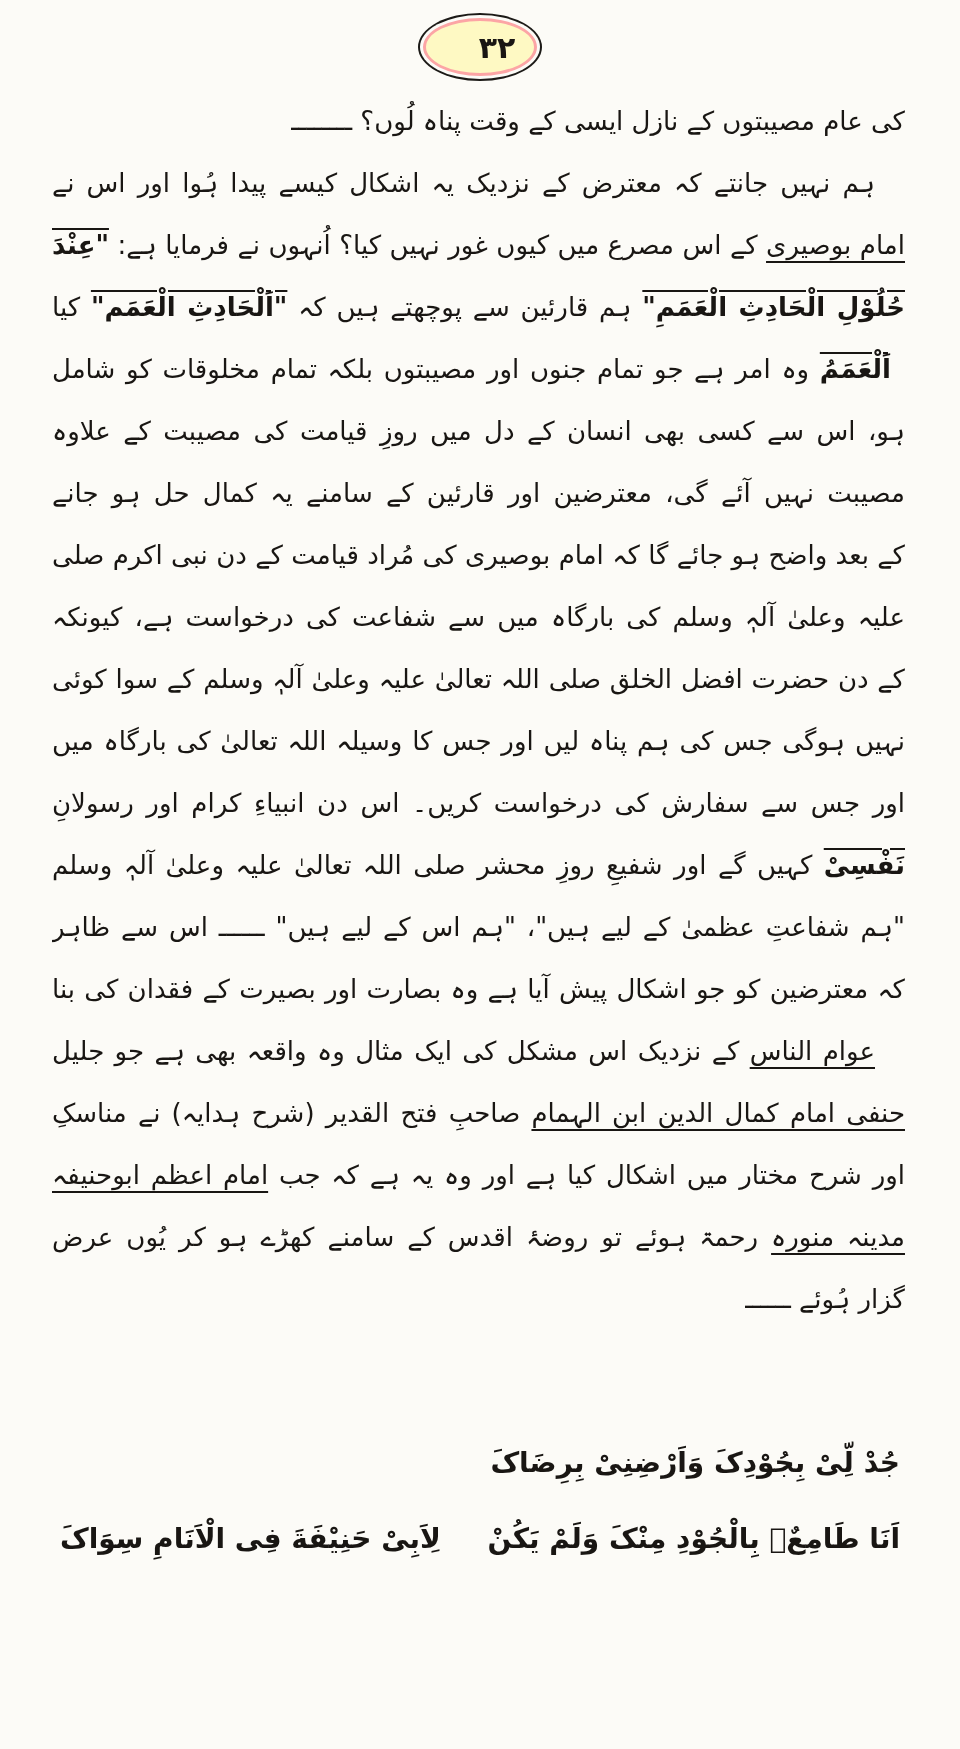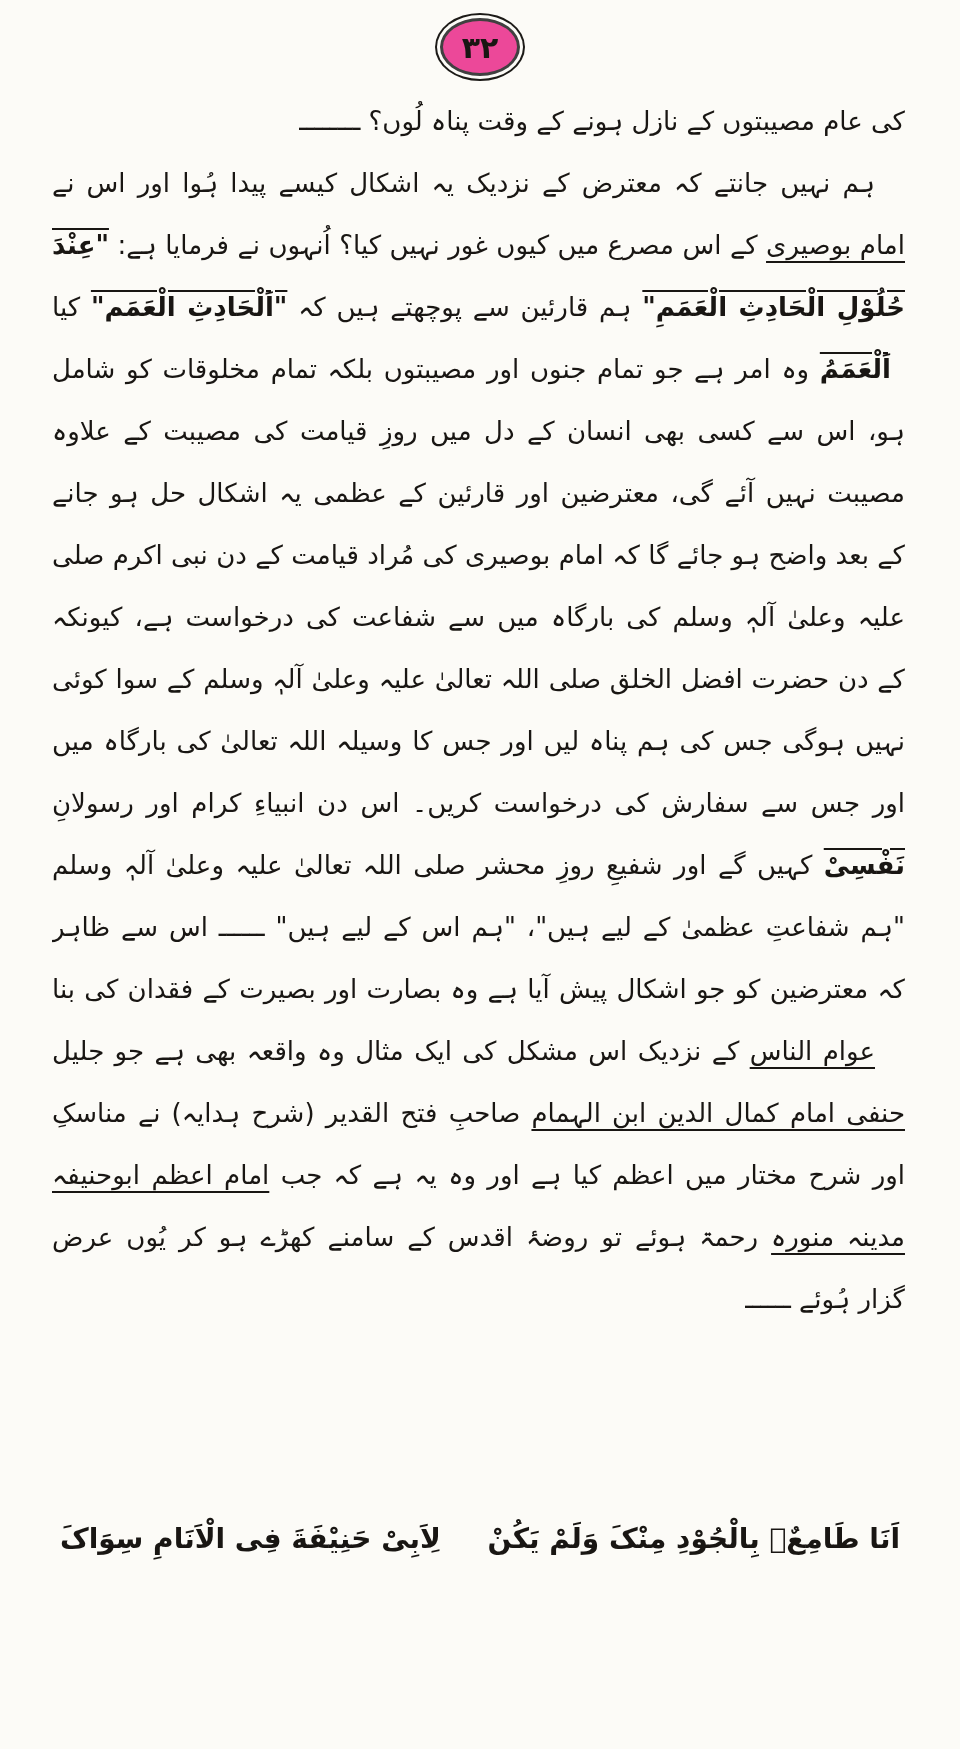--- a/index.html
+++ b/index.html
@@ -18,29 +18,30 @@
     overflow: hidden;
   }
   
   .page-number-badge {
     position: absolute;
     top: 18px;
     left: 50%;
     transform: translateX(-50%);
     width: 74px;
     height: 52px;
-    border: 3px solid #404040;
+    border: 3px solid #fca5a5;
     border-radius: 50%;
     box-shadow: 0 0 0 3px #fcfbf7, 0 0 0 5px #1c1a17;
     display: flex;
     align-items: center;
     justify-content: center;
     font-size: 30px;
     font-weight: bold;
-    background: #ec4899;
+    background: #fef9c3;
+    padding-left: 34px;
   }
   .text-block {
     position: absolute;
     top: 90px;
     right: 55px;
     left: 52px;
     font-size: 26px;
     line-height: 62px;
   }
   .line {
@@ -89,33 +90,33 @@
 <body>
 
 <div class="page">
 
   <div class="page-number-badge">
     <span>۳۲</span>
   </div>
 
   <div class="text-block">
 
-    <div class="line short"><span>کی عام مصیبتوں کے نازل ہونے کے وقت پناہ لُوں؟ ــــــــ</span></div>
+    <div class="line short"><span>کی عام مصیبتوں کے نازل ایسی کے وقت پناہ لُوں؟ ــــــــ</span></div>
 
     <div class="line indent"><span>ہم نہیں جانتے کہ معترض کے نزدیک یہ اشکال کیسے پیدا ہُوا اور اس نے</span></div>
 
     <div class="line"><span class="u">امام بوصیری</span><span> کے اس مصرع میں کیوں غور نہیں کیا؟ اُنہوں نے فرمایا ہے: </span><span class="arabic">"عِنْدَ</span></div>
 
     <div class="line"><span class="arabic">حُلُوْلِ الْحَادِثِ الْعَمَمِ"</span><span> ہم قارئین سے پوچھتے ہیں کہ </span><span class="arabic">"اَلْحَادِثِ الْعَمَم"</span><span> کیا ہے؟</span></div>
 
     <div class="line indent-sm"><span class="arabic">اَلْعَمَمُ</span><span> وہ امر ہے جو تمام جنوں اور مصیبتوں بلکہ تمام مخلوقات کو شامل</span></div>
 
     <div class="line"><span>ہو، اس سے کسی بھی انسان کے دل میں روزِ قیامت کی مصیبت کے علاوہ کوئی</span></div>
 
-    <div class="line"><span>مصیبت نہیں آئے گی، معترضین اور قارئین کے عظمی یہ اشکال حل ہو جانے</span></div>
+    <div class="line"><span>مصیبت نہیں آئے گی، معترضین اور قارئین کے سامنے یہ کمال حل ہو جانے</span></div>
 
     <div class="line"><span>کے بعد واضح ہو جائے گا کہ امام بوصیری کی مُراد قیامت کے دن نبی اکرم صلی اللہ</span></div>
 
     <div class="line"><span>علیہ وعلیٰ آلہٖ وسلم کی بارگاہ میں سے شفاعت کی درخواست ہے، کیونکہ قیامت</span></div>
 
     <div class="line"><span>کے دن حضرت افضل الخلق صلی اللہ تعالیٰ علیہ وعلیٰ آلہٖ وسلم کے سوا کوئی ہستی ایسی</span></div>
 
     <div class="line"><span>نہیں ہوگی جس کی ہم پناہ لیں اور جس کا وسیلہ اللہ تعالیٰ کی بارگاہ میں پیش کریں</span></div>
 
     <div class="line"><span>اور جس سے سفارش کی درخواست کریں۔ اس دن انبیاءِ کرام اور رسولانِ گرامی </span></div>
@@ -124,30 +125,31 @@
 
     <div class="line"><span>"ہم شفاعتِ عظمیٰ کے لیے ہیں"، "ہم اس کے لیے ہیں" ــــــ اس سے ظاہر ہوتا ہے</span></div>
 
     <div class="line"><span>کہ معترضین کو جو اشکال پیش آیا ہے وہ بصارت اور بصیرت کے فقدان کی بنا پر</span></div>
 
 
     <div class="line indent"><span class="u">عوام الناس</span><span> کے نزدیک اس مشکل کی ایک مثال وہ واقعہ بھی ہے جو جلیل القدر</span></div>
 
     <div class="line"><span class="u">حنفی امام کمال الدین ابن الہمام</span><span> صاحبِ فتح القدیر (شرح ہدایہ) نے مناسکِ فارسی</span></div>
 
-    <div class="line"><span>اور شرح مختار میں اعظم کیا ہے اور وہ یہ ہے کہ جب </span><span class="u">امام اعظم ابوحنیفہ رحمۃ اللہ تعالیٰ</span></div>
+    <div class="line"><span>اور شرح مختار میں اشکال کیا ہے اور وہ یہ ہے کہ جب </span><span class="u">امام اعظم ابوحنیفہ رحمۃ اللہ تعالیٰ</span></div>
 
     <div class="line"><span class="u">مدینہ منورہ</span><span> رحمۃ ہوئے تو روضۂ اقدس کے سامنے کھڑے ہو کر یُوں عرض</span></div>
 
     <div class="line short"><span>گزار ہُوئے ــــــ</span></div>
 
   </div>
 
   <div class="verses">
     <div class="verse-row">
+      <div class="verse">جُدْ لِّیْ بِجُوْدِکَ وَاَرْضِنِیْ بِرِضَاکَ</div>
     </div>
     <div class="verse-row">
       <div class="verse">اَنَا طَامِعٌۢ بِالْجُوْدِ مِنْکَ وَلَمْ یَکُنْ</div>
       <div class="verse">لِاَبِیْ حَنِیْفَةَ فِی الْاَنَامِ سِوَاکَ</div>
     </div>
   </div>
 
 </div>
 
 </body></html>

